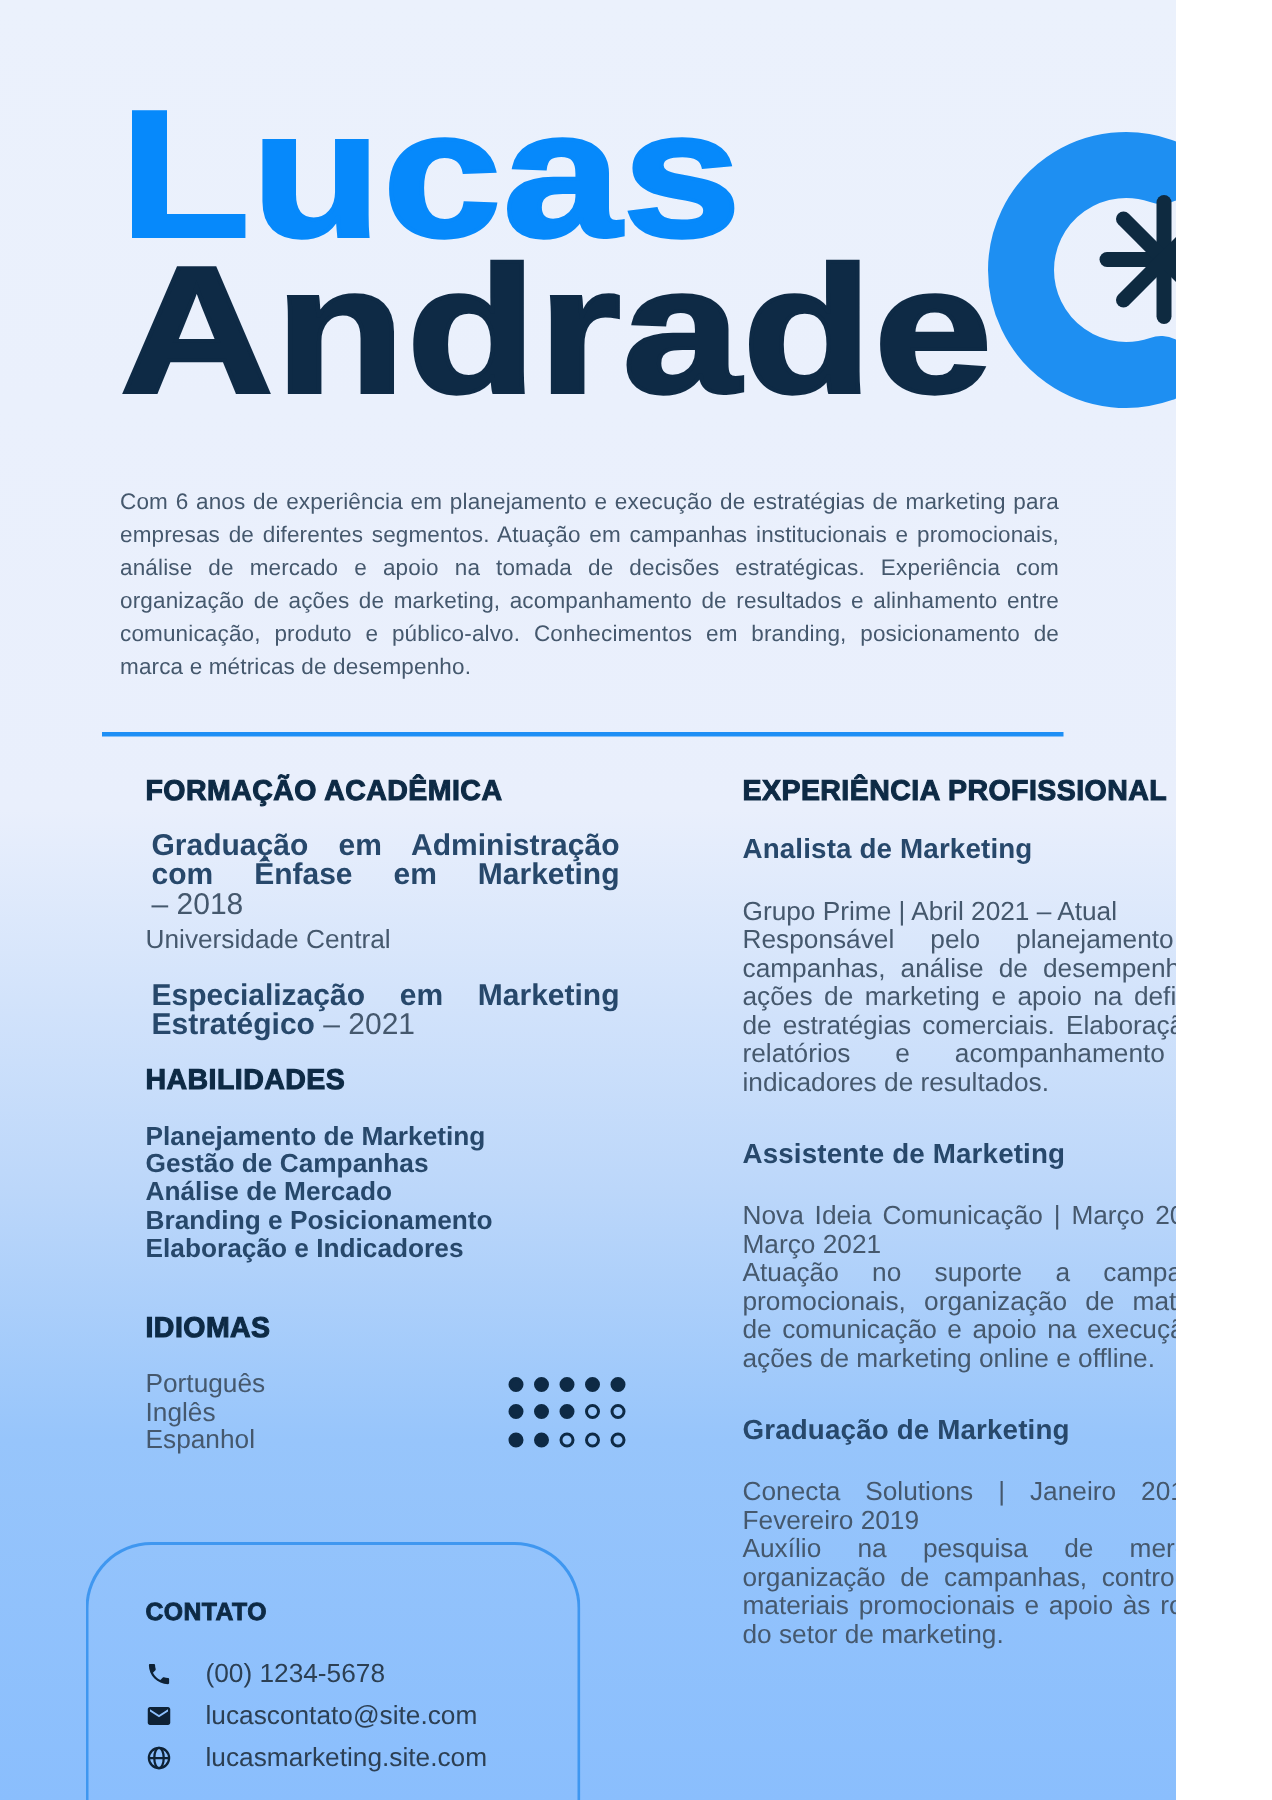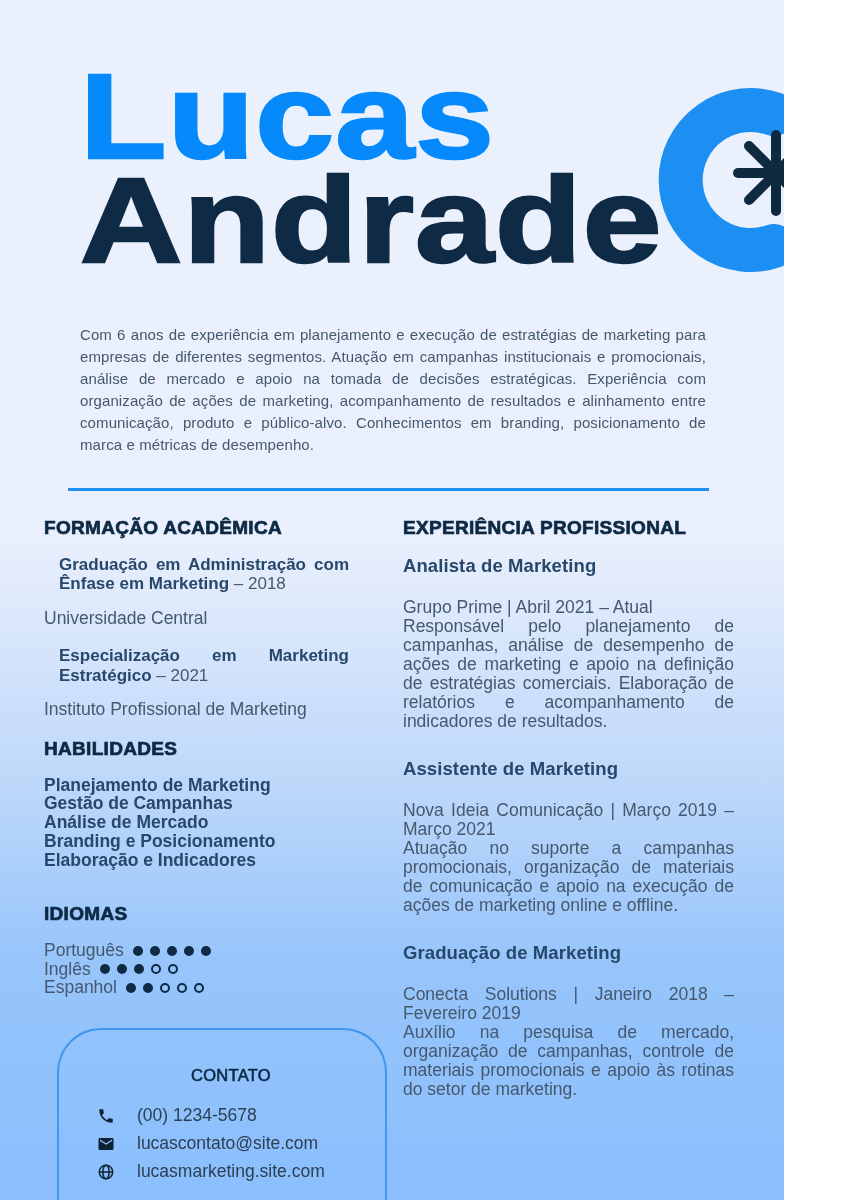--- a/index.html
+++ b/index.html
@@ -31,57 +31,57 @@
   
   .summary{
     margin:46px 78px 0 80px;
     font-size:15px; line-height:22px; letter-spacing:0.1px;
     color:#45586d; text-align:justify;
   }
 
   .divider{ border:none; height:2.5px; background:#1e8ff5; margin:32px 75px 0 68px; }
 
   
-  .columns{ display:flex; gap:39px; padding-left:44px; }
+  .columns{ display:flex; gap:78px; padding-left:97px; }
   .col-left{ flex:none; width:320px; }
   .col-right{ flex:none; width:331px; }
 
   h2.sec{
     margin:26px 0 16px; font-size:19px; font-weight:bold;
     color:#0d2a45; letter-spacing:0.3px; -webkit-text-stroke:0.7px;
   }
   .sec-skills h2.sec{ margin-top:16px; }
   .sec-langs  h2.sec{ margin-top:34px; }
 
-  .degree{ margin:15px; font-size:17px; line-height:19.5px; color:#27486b;
+  .degree{ margin:4px; font-size:20px; line-height:19.5px; color:#27486b;
            font-weight:bold; text-align:justify; }
   .degree .yr{ font-weight:normal; color:#45586d; white-space:nowrap; }
   .school{ margin:0 0 18px; font-size:17.5px; line-height:19.5px; color:#45586d; }
 
   .skill{ margin:0; font-size:17.5px; line-height:18.8px; font-weight:bold; color:#27486b; }
 
-  .lang{ display:flex; align-items:center; font-size:17.5px; line-height:18.5px; color:#45586d; }
+  .lang{ display:flex; align-items:center; font-size:17.5px; line-height:18.5px; color:#45586d;justify-content:space-between; }
   .dots{ display:inline-flex; gap:7px; margin-left:9px; }
   .dot{ width:10px; height:10px; border-radius:50%; border:2px solid #0e2a45; }
   .dot.filled{ background:#0e2a45; }
 
   .job h3{ margin:0 0 21px; font-size:18.5px; color:#27486b; letter-spacing:0.1px; }
   .job .meta, .job .desc{ font-size:17.5px; line-height:19px; color:#45586d; text-align:justify; }
   .job .meta{ margin:0; }
   .job .desc{ margin:0 0 27px; }
 
   
   .contact{
     position:absolute; left:57px; top:1028px; width:330px; height:190px;
     border:2px solid #3f97f0; border-bottom:none;
     border-radius:44px 44px 0 0;
     padding:36px 20px 0 38px;
   }
-  .contact h2{ margin:0 0 20px; font-size:16.5px; font-weight:normal; color:#0d2a45;
-               letter-spacing:0.3px;text-align:center; -webkit-text-stroke:0.6px; }
+  .contact h2{ margin:0 0 20px; font-size:16.5px; font-weight:bold; color:#0d2a45;
+               letter-spacing:0.3px; -webkit-text-stroke:0.6px; }
   .crow{ display:flex; align-items:center; gap:22px; margin-bottom:7px;
          font-size:17.5px; color:#2c3f53; }
   .cicon{ width:18px; height:18px; flex:none; }
   .cicon .fillpath{ fill:#0e2236; }
   .cicon .strokepath{ fill:none; stroke:#0e2236; stroke-width:2; }
 </style>
 </head>
 <body>
 
 <div class="page">
@@ -111,21 +111,20 @@
     <div class="col-left">
 
       <section class="sec-edu">
         <h2 class="sec">FORMAÇÃO ACADÊMICA</h2>
         <div class="edu-item">
           <p class="degree"><strong>Graduação em Administração com Ênfase em Marketing</strong> <span class="yr">– 2018</span></p>
           <p class="school">Universidade Central</p>
         </div>
         <div class="edu-item">
           <p class="degree"><strong>Especialização em Marketing Estratégico</strong> <span class="yr">– 2021</span></p>
-          <p class="school">Instituto Profissional de Marketing</p>
         </div>
       </section>
 
       <section class="sec-skills">
         <h2 class="sec">HABILIDADES</h2>
         <p class="skill">Planejamento de Marketing</p>
         <p class="skill">Gestão de Campanhas</p>
         <p class="skill">Análise de Mercado</p>
         <p class="skill">Branding e Posicionamento</p>
         <p class="skill">Elaboração e Indicadores</p>

